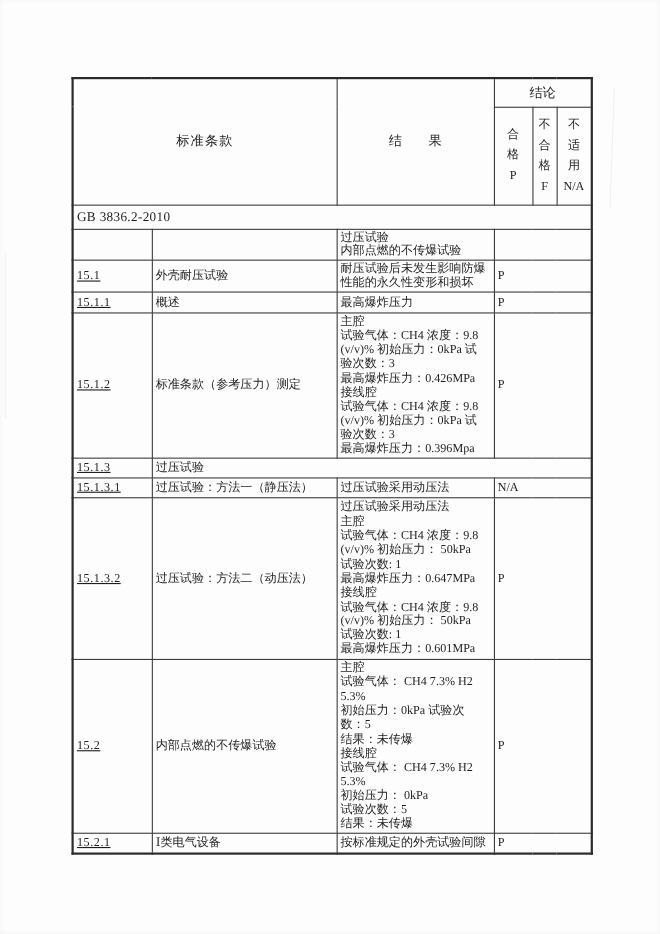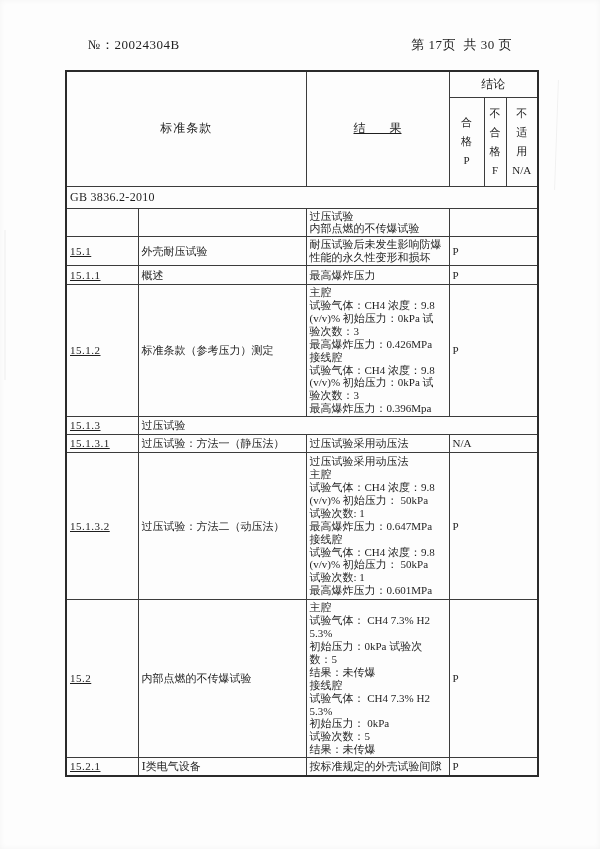--- a/index.html
+++ b/index.html
@@ -45,21 +45,21 @@
   table.report td {
     border: 1px solid #3c3c3c;
     padding: 1px 3px;
     vertical-align: middle;
     font-weight: normal;
     overflow: hidden;
   }
   table.report { border: 2px solid #2b2b2b; }
 
   th.h-clause { font-size: 12px; letter-spacing: 1px; margin-top: 20px; }
-  th.h-result { font-size: 12px; text-align: center; white-space: pre; text-decoration: underline; }
+  th.h-result { font-size: 12px; text-align: center; white-space: pre; }
   th.h-verdict-group { font-size: 12px; text-align: center; }
   th.h-verdict-sub {
     font-size: 11px;
     text-align: center;
     white-space: pre-line;
     line-height: 19px;
     vertical-align: middle;
   }
   td.c-section {
     text-align: left;
@@ -104,24 +104,20 @@
     width: 2px;
     height: 150px;
     background: rgba(0,0,0,0.03);
   }
 </style>
 </head>
 <body>
 
 <div class="page">
 
-  <div class="doc-header">
-    <span class="doc-number">№：20024304B</span>
-    <span class="page-indicator">第 17页  共 30 页</span>
-  </div>
 
   <div class="scan-artifact-right"></div>
   <div class="scan-artifact-left"></div>
 
   <table class="report">
     <colgroup>
       <col style="width:72px">
       <col style="width:168px">
       <col style="width:143px">
       <col style="width:35px">

